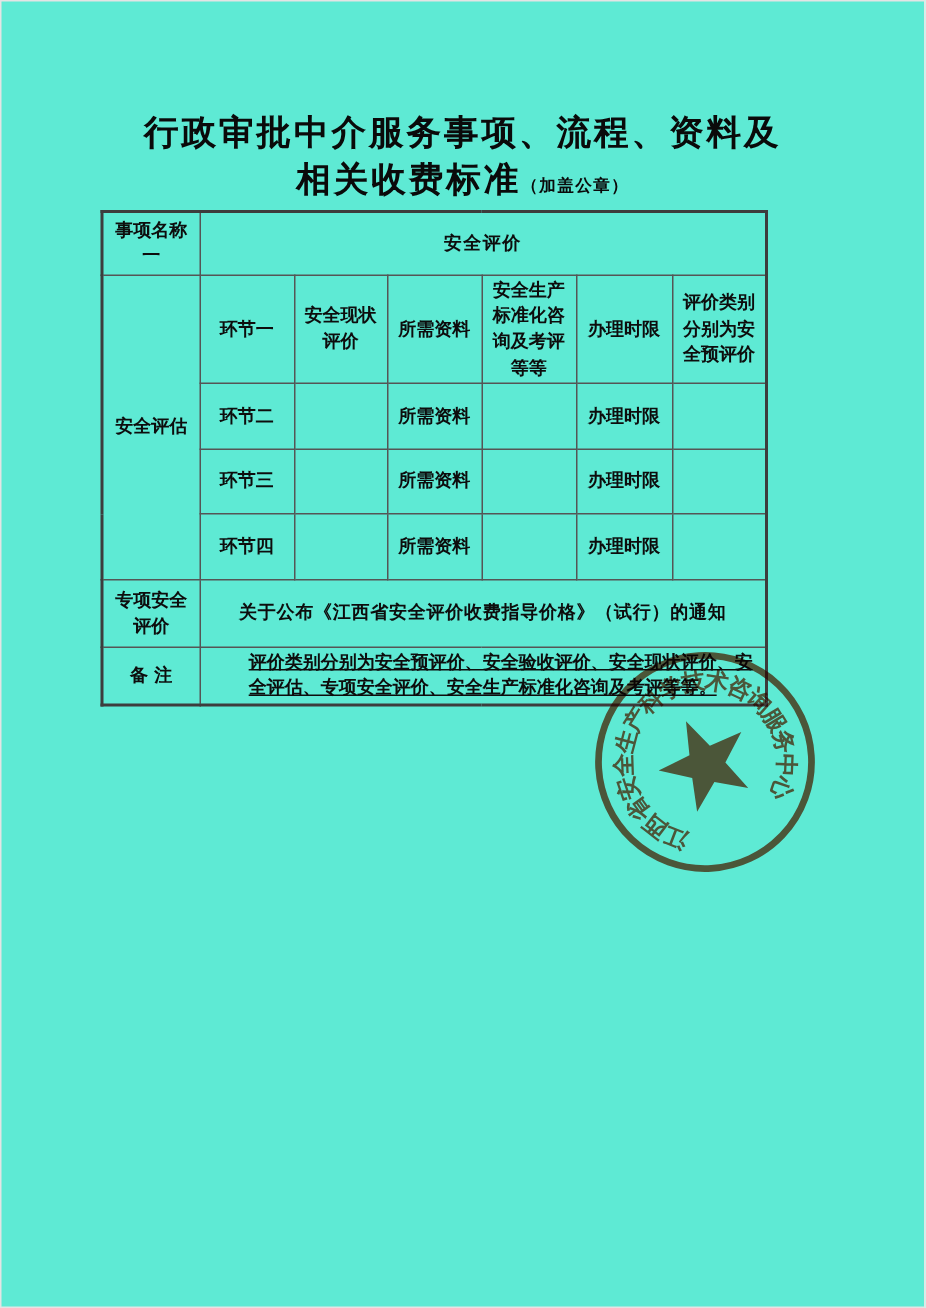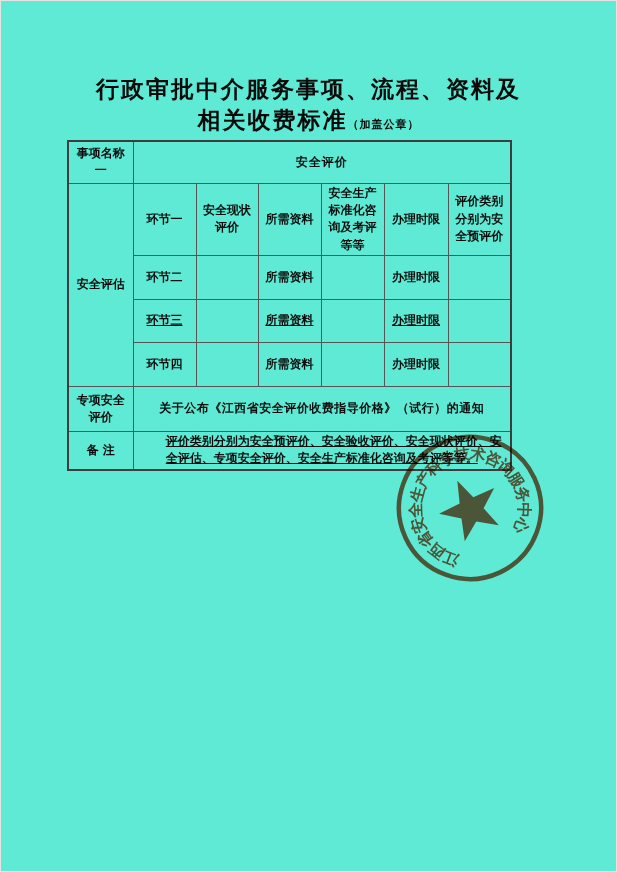--- a/index.html
+++ b/index.html
@@ -25,21 +25,21 @@
     border:2px solid #3d3d3d;
   }
   table.doc td{
     border:1px solid #555;
     text-align:center;vertical-align:middle;
     font-weight:bold;font-size:12px;color:#0d0d0d;
     padding:1px 3px;line-height:1.45;
     overflow:hidden;
   }
   tr.r1{height:42px;} tr.r2{height:64px;} tr.r3{height:44px;margin-left:21px;}
-  tr.r4{height:43px;text-decoration:underline;} tr.r5{height:44px;} tr.r6{height:45px;} tr.r7{height:35px;}
+  tr.r4{height:43px;} tr.r5{height:44px;} tr.r6{height:45px;} tr.r7{height:35px;}
   td.label{font-size:12.5px;line-height:1.4;}
   td.item-value{font-size:14px;letter-spacing:1px;}
   td.hdr-small{font-size:11px;line-height:1.45;padding:1px 2px;}
   td.fee-cell{font-size:13.5px;letter-spacing:0.5px;}
   td.remark-cell{
     text-align:left;font-size:11.5px;line-height:1.55;
     padding:2px 7px 3px 7px;text-indent:2em;text-decoration:underline;
   }
   .seal{
     position:absolute;left:390px;top:428px;width:160px;height:160px;

